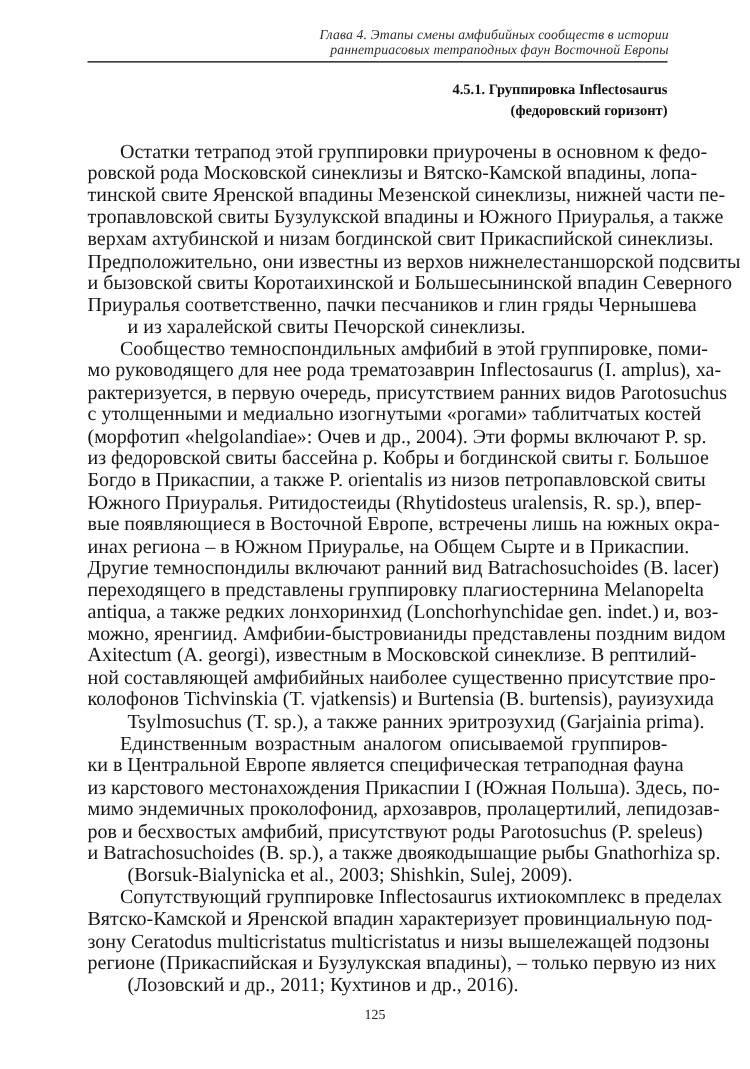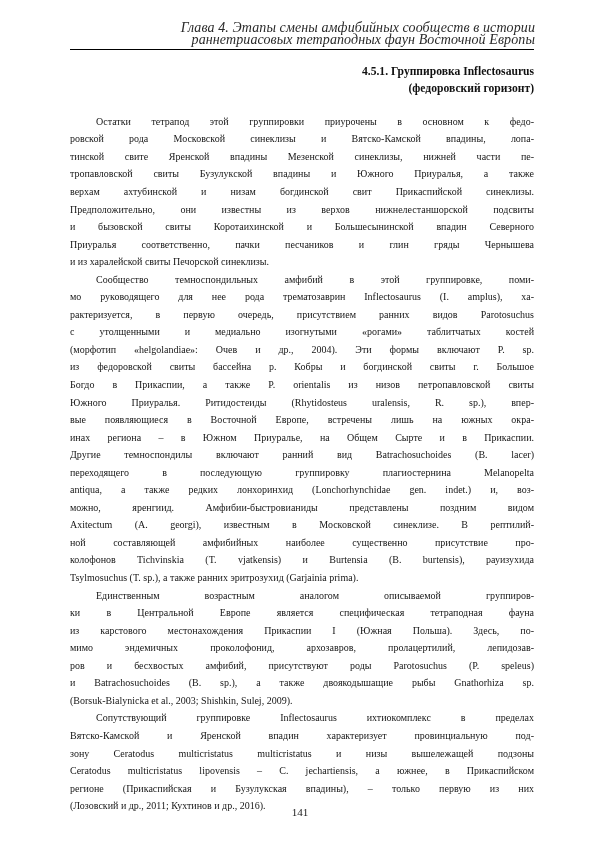--- a/index.html
+++ b/index.html
@@ -20,21 +20,21 @@
     box-sizing: border-box;
   }
 
   
   .running-head {
     position: absolute;
     left: 70px;
     right: 65px;
     top: 22px;
     font-style: italic;
-    font-size: 14px;
+    font-size: 11px;
     line-height: 12.2px;
     text-align: right;
     color: #2a2a2a;
     letter-spacing: 0.1px;
   }
   .running-head .rh-line {
     display: block;
     white-space: nowrap;
   }
 
@@ -64,40 +64,41 @@
     margin: 0 0 15px 0;
     color: #111111;
   }
   .section-title .title-line {
     display: block;
   }
 
   
   .body-par {
     margin: 0;
-    font-size: 10px;
+    font-size: 16px;
     line-height: 17.55px;
     text-align: justify;
     text-align-last: left;
     color: #161616;
     hyphens: manual;
   }
 
   
   .ln {
     display: block;
     text-align: justify;
     text-align-last: justify;
     white-space: nowrap;
   }
   .ln.first {
     text-indent: 0;
   }
   .ln.end {
     text-align-last: left;
+    margin-left: 32px;
   }
   .par-indent {
     display: inline-block;
     width: 26px;
   }
 
   
   .folio {
     position: absolute;
     left: 0;
@@ -144,44 +145,43 @@
           <span class="ln">мо руководящего для нее рода трематозаврин Inflectosaurus (I. amplus), ха-</span>
           <span class="ln">рактеризуется, в первую очередь, присутствием ранних видов Parotosuchus</span>
           <span class="ln">с утолщенными и медиально изогнутыми «рогами» таблитчатых костей</span>
           <span class="ln">(морфотип «helgolandiae»: Очев и др., 2004). Эти формы включают P. sp.</span>
           <span class="ln">из федоровской свиты бассейна р. Кобры и богдинской свиты г. Большое</span>
           <span class="ln">Богдо в Прикаспии, а также P. orientalis из низов петропавловской свиты</span>
           <span class="ln">Южного Приуралья. Ритидостеиды (Rhytidosteus uralensis, R. sp.), впер-</span>
           <span class="ln">вые появляющиеся в Восточной Европе, встречены лишь на южных окра-</span>
           <span class="ln">инах региона – в Южном Приуралье, на Общем Сырте и в Прикаспии.</span>
           <span class="ln">Другие темноспондилы включают ранний вид Batrachosuchoides (B. lacer)</span>
-          <span class="ln">переходящего в последующую группировку плагиостернина Melanopelta</span>
+          <span class="ln">переходящего в представлены группировку плагиостернина Melanopelta</span>
           <span class="ln">antiqua, а также редких лонхоринхид (Lonchorhynchidae gen. indet.) и, воз-</span>
           <span class="ln">можно, яренгиид. Амфибии-быстровианиды представлены поздним видом</span>
           <span class="ln">Axitectum (A. georgi), известным в Московской синеклизе. В рептилий-</span>
           <span class="ln">ной составляющей амфибийных наиболее существенно присутствие про-</span>
           <span class="ln">колофонов Tichvinskia (T. vjatkensis) и Burtensia (B. burtensis), рауизухида</span>
           <span class="ln end">Tsylmosuchus (T. sp.), а также ранних эритрозухид (Garjainia prima).</span>
         </p>
         <p class="body-par">
           <span class="ln first"><span class="par-indent"></span><span>Единственным возрастным аналогом описываемой группиров-</span></span>
           <span class="ln">ки в Центральной Европе является специфическая тетраподная фауна</span>
           <span class="ln">из карстового местонахождения Прикаспии I (Южная Польша). Здесь, по-</span>
           <span class="ln">мимо эндемичных проколофонид, архозавров, пролацертилий, лепидозав-</span>
           <span class="ln">ров и бесхвостых амфибий, присутствуют роды Parotosuchus (P. speleus)</span>
           <span class="ln">и Batrachosuchoides (B. sp.), а также двоякодышащие рыбы Gnathorhiza sp.</span>
           <span class="ln end">(Borsuk-Bialynicka et al., 2003; Shishkin, Sulej, 2009).</span>
         </p>
         <p class="body-par">
           <span class="ln first"><span class="par-indent"></span><span>Сопутствующий группировке Inflectosaurus ихтиокомплекс в пределах</span></span>
           <span class="ln">Вятско-Камской и Яренской впадин характеризует провинциальную под-</span>
           <span class="ln">зону Ceratodus multicristatus multicristatus и низы вышележащей подзоны</span>
-          <span class="ln">Ceratodus multicristatus lipovensis – C. jechartiensis, а южнее, в Прикаспийском</span>
           <span class="ln">регионе (Прикаспийская и Бузулукская впадины), – только первую из них</span>
           <span class="ln end">(Лозовский и др., 2011; Кухтинов и др., 2016).</span>
         </p>
       </div>
 
   </div>
 
-  <div class="folio">141</div>
+  <div class="folio">125</div>
 
 </div>
 
 </body></html>

